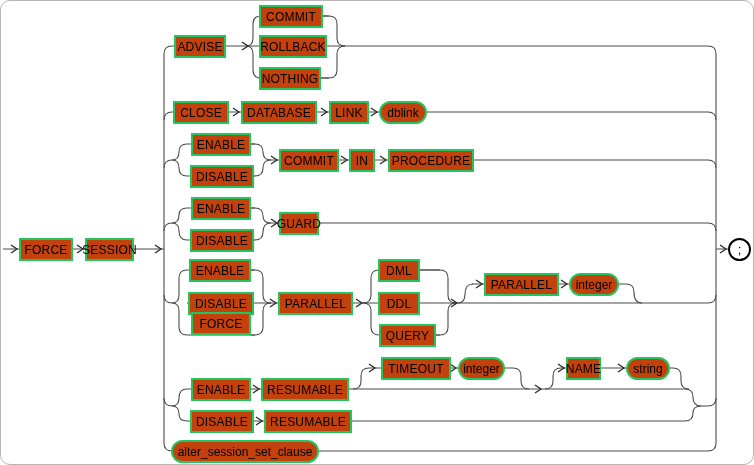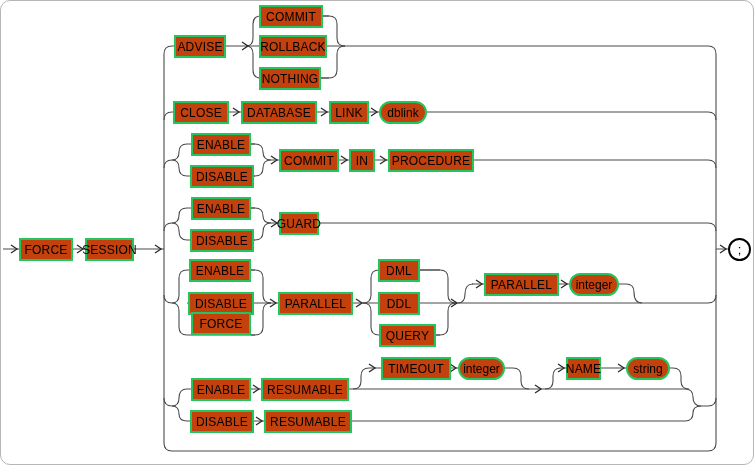--- a/index.html
+++ b/index.html
@@ -185,16 +185,17 @@
   <div class="node" style="left:190px;top:377px;width:60px">ENABLE</div>
   <div class="node" style="left:260px;top:377px;width:88px">RESUMABLE</div>
   <div class="node" style="left:380px;top:356px;width:70px">TIMEOUT</div>
   <div class="node oval" style="left:457px;top:356px;width:47px">integer</div>
   <div class="node" style="left:565px;top:356px;width:35px">NAME</div>
   <div class="node oval" style="left:625px;top:356px;width:44px">string</div>
 
   <div class="node" style="left:189px;top:409px;width:64px">DISABLE</div>
   <div class="node" style="left:263px;top:409px;width:88px">RESUMABLE</div>
 
+  <div class="node oval" style="left:170px;top:439px;width:148px">alter_session_set_clause</div>
 
   <div class="terminal" style="left:727px;top:237px">;</div>
 
 </div>
 
 </body></html>

